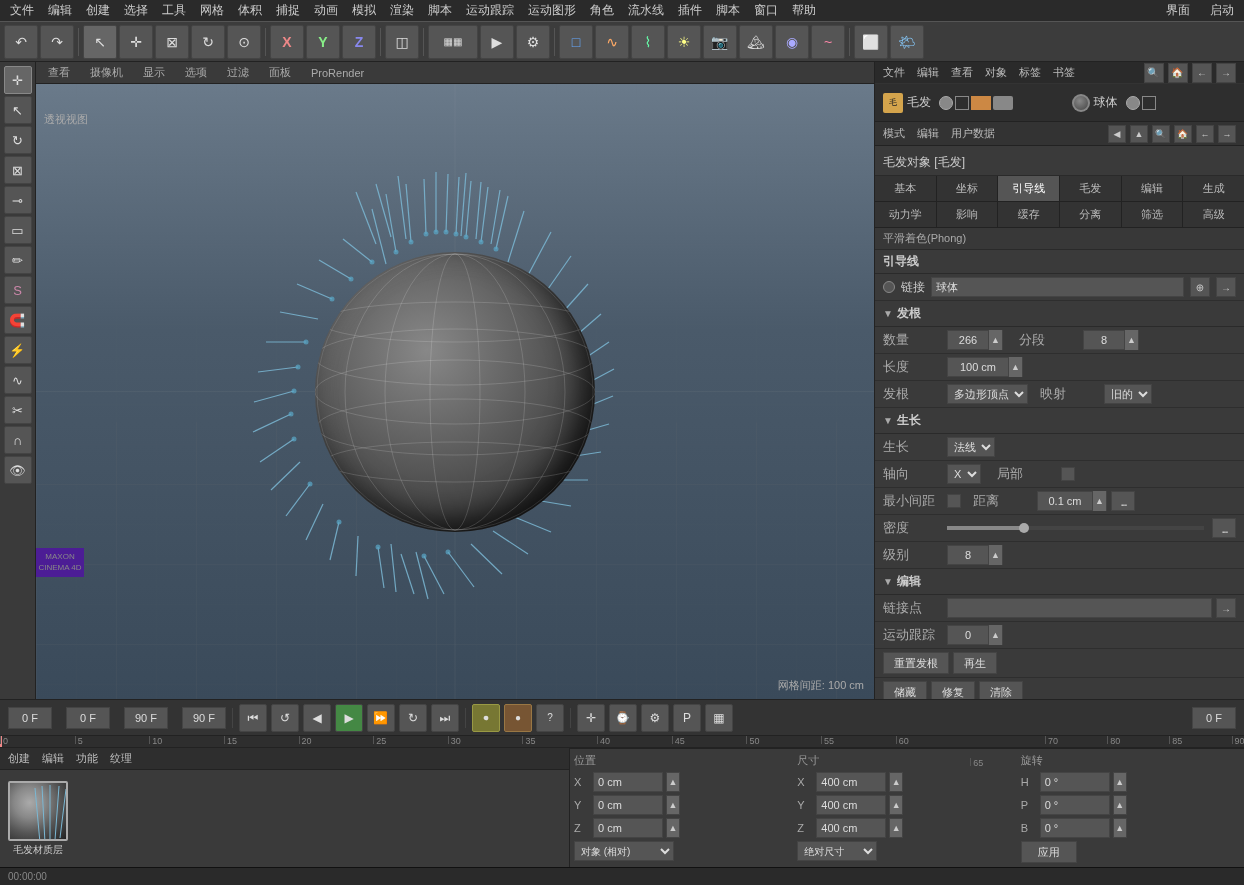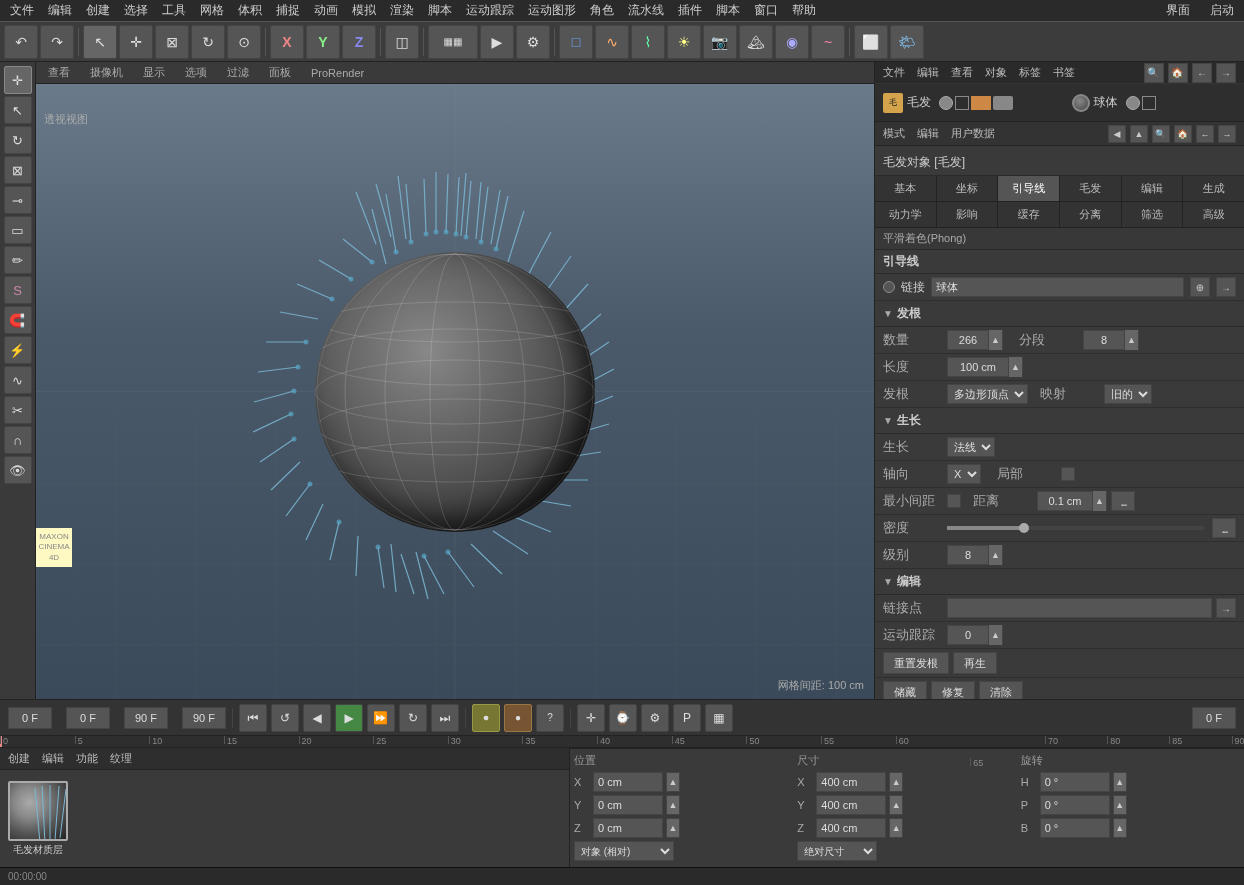--- a/index.html
+++ b/index.html
@@ -125,21 +125,21 @@
     .psr-section { flex: 1; }
     .psr-header { font-size: 11px; color: #999; margin-bottom: 4px; }
     .psr-row { display: flex; align-items: center; gap: 3px; margin-bottom: 3px; }
     .psr-label { font-size: 11px; color: #aaa; width: 16px; }
     .psr-input { background: #555; border: 1px solid #444; color: #ddd; font-size: 11px; padding: 1px 4px; height: 20px; width: 70px; outline: none; }
     .psr-spin-btn { width: 14px; height: 20px; background: #666; border: 1px solid #444; color: #ccc; font-size: 9px; cursor: pointer; display: flex; align-items: center; justify-content: center; }
     .psr-dropdown { background: #555; border: 1px solid #444; color: #ddd; font-size: 10px; height: 20px; cursor: pointer; padding: 0 2px; }
     .psr-apply-btn { background: #555; border: 1px solid #444; color: #ddd; font-size: 11px; padding: 2px 16px; cursor: pointer; height: 22px; }
 
     
-    #watermark { position: absolute; bottom: 132px; left: 0; width: 36px; background: #fef9c3; padding: 4px 2px; text-align: center; }
+    #watermark { position: absolute; bottom: 122px; left: 0; width: 48px; background: #4c1d95; padding: 4px 2px; text-align: center; }
     .wm-logo { font-size: 8px; color: #888; line-height: 1.3; }
 
     .hair-svg { position: absolute; top: 0; left: 0; width: 100%; height: 100%; }
 
     
     #bottom-info { height: 18px; background: #2a2a2a; display: flex; align-items: center; padding: 0 8px; font-size: 10px; color: #888; border-top: 1px solid #111; }
   </style>
 </head>
 <body>
 
@@ -751,20 +751,23 @@
         <div class="psr-row">
           <span class="psr-label">P</span>
           <input class="psr-input" type="text" value="0 °" style="">
           <div class="psr-spin-btn">▲</div>
         </div>
         <div class="psr-row">
           <span class="psr-label">B</span>
           <input class="psr-input" type="text" value="0 °" style="">
           <div class="psr-spin-btn">▲</div>
         </div>
+        <div class="psr-row">
+          <button class="psr-apply-btn">应用</button>
+        </div>
       </div>
     </div>
   </div>
 </div>
 
 <div id="bottom-info">
   <span>00:00:00</span>
 </div>
 
 </body></html>

